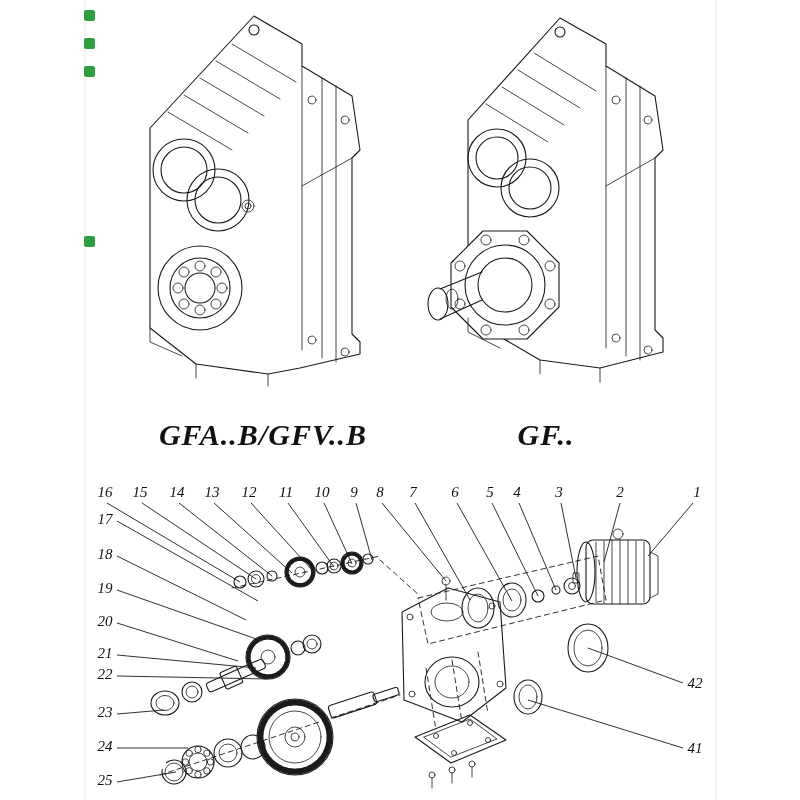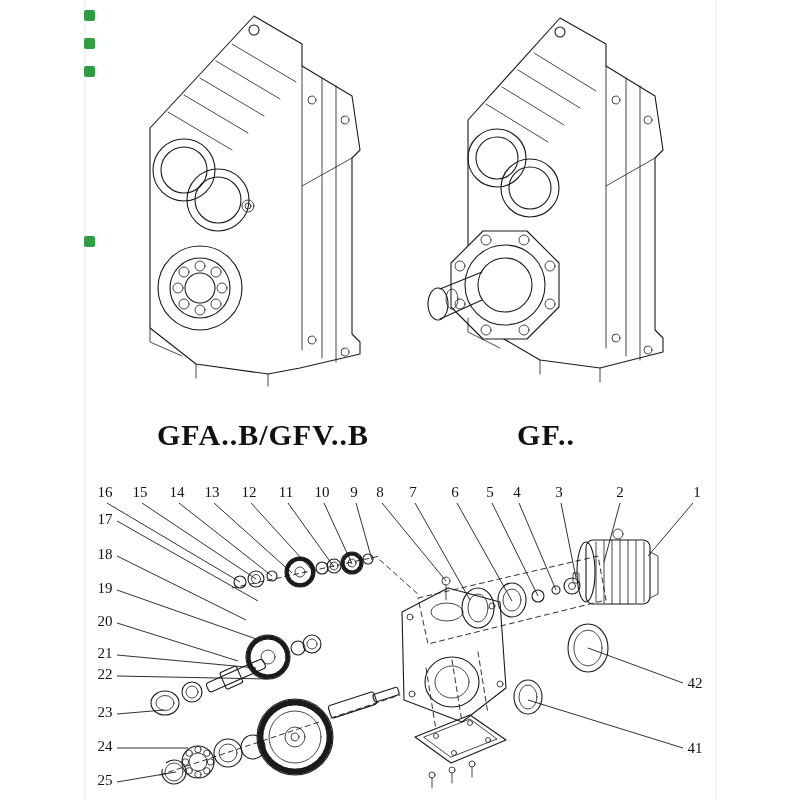--- a/index.html
+++ b/index.html
@@ -1,17 +1,17 @@
 <!DOCTYPE html>
 <html><head>
 <meta charset="utf-8">
 <style>
   html,body{margin:0;padding:0;background:#ffffff;}
   #page{position:relative;width:800px;height:800px;background:#ffffff;overflow:hidden;
-        font-family:"Liberation Serif",serif;}
+        font-family:"Liberation Serif",serif;font-style:italic;}
   svg{position:absolute;left:0;top:0;}
   .line-art{stroke:#1a1a1a;stroke-width:1.1;fill:none;stroke-linejoin:round;stroke-linecap:round;}
   .thin{stroke-width:0.8;}
   .dashed{stroke-dasharray:5 4;stroke-width:0.9;}
   .teeth{stroke-dasharray:2.4 2.2;}
   .whiteface{fill:#ffffff;}
   .model-label{font-family:"Liberation Serif",serif;font-weight:bold;font-size:30px;fill:#111;
                text-anchor:middle;letter-spacing:1px;}
   #callout-layer line{stroke:#1a1a1a;stroke-width:0.9;}
   #callout-layer text{font-family:"Liberation Serif",serif;font-size:15px;fill:#111;text-anchor:middle;}

